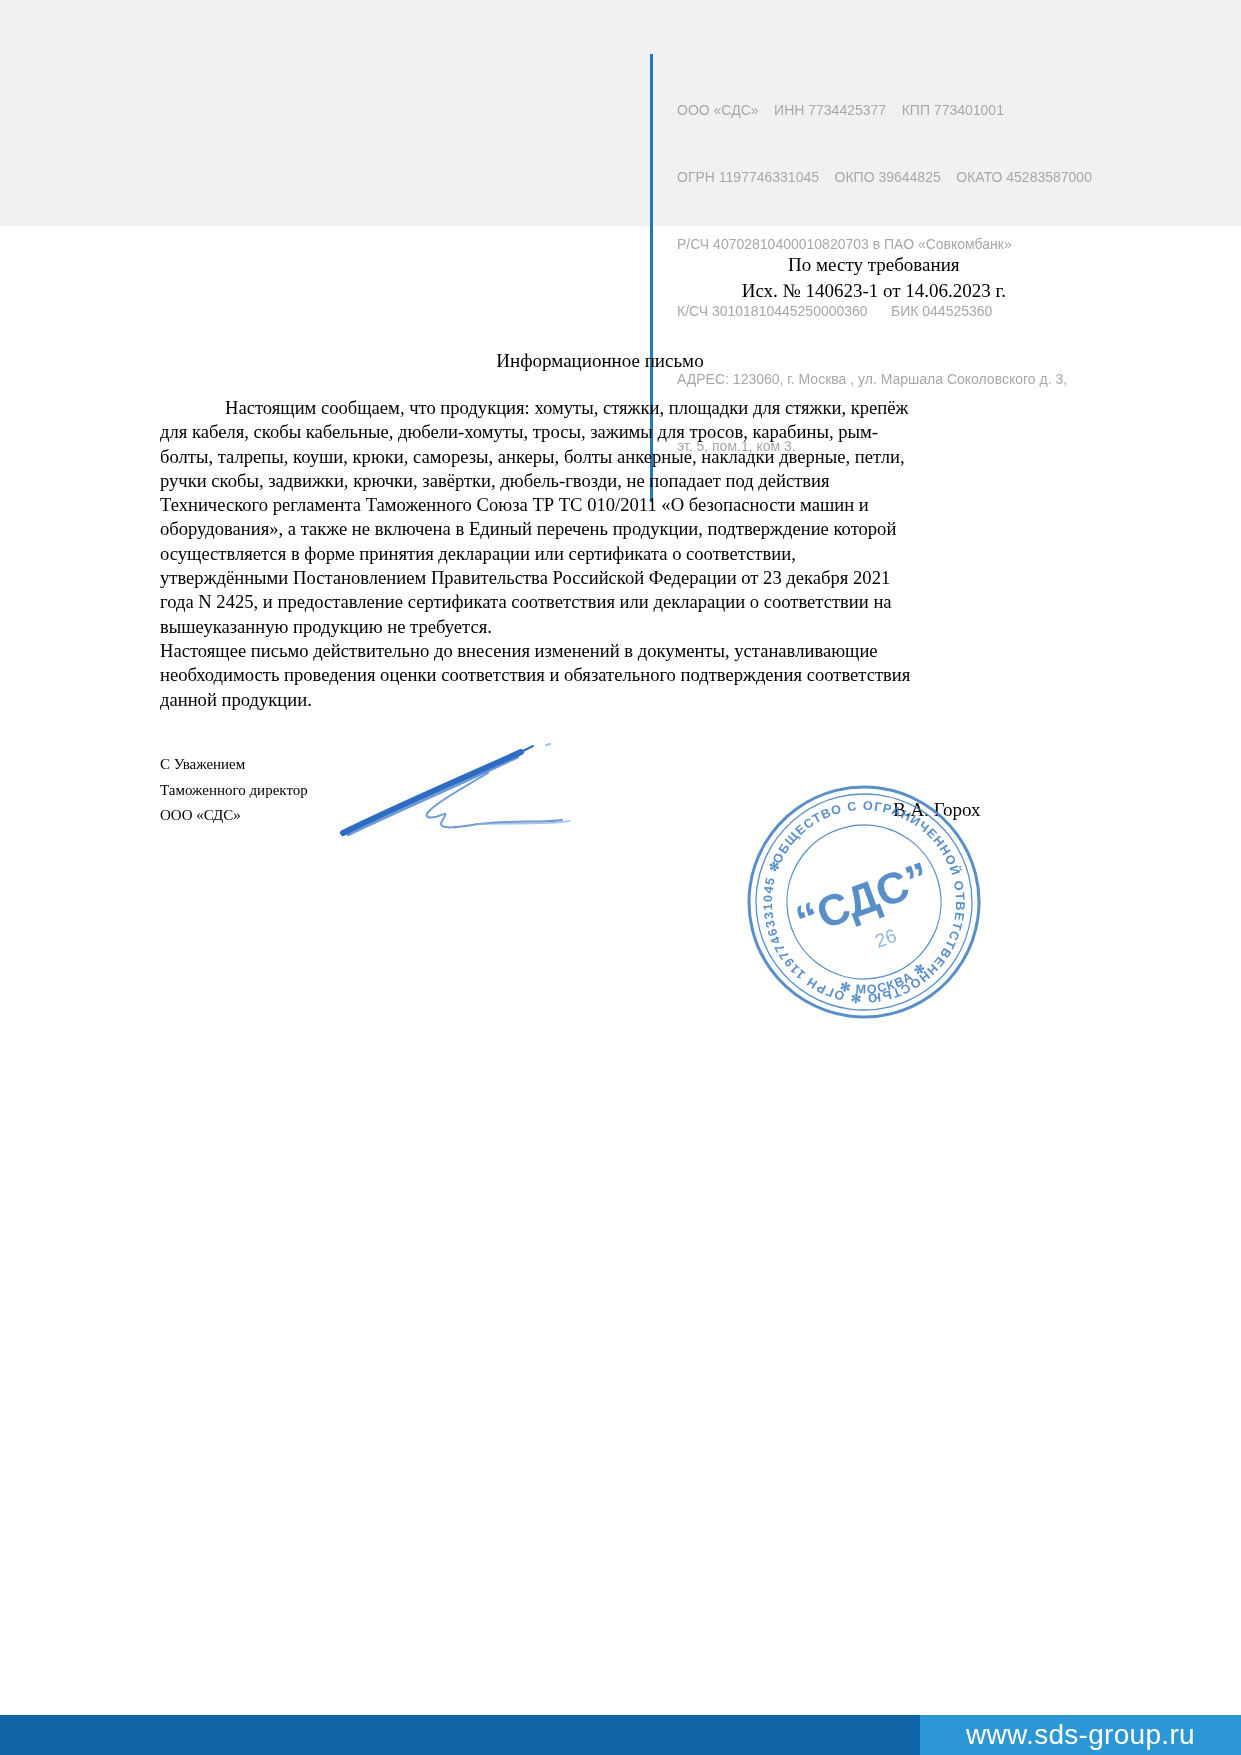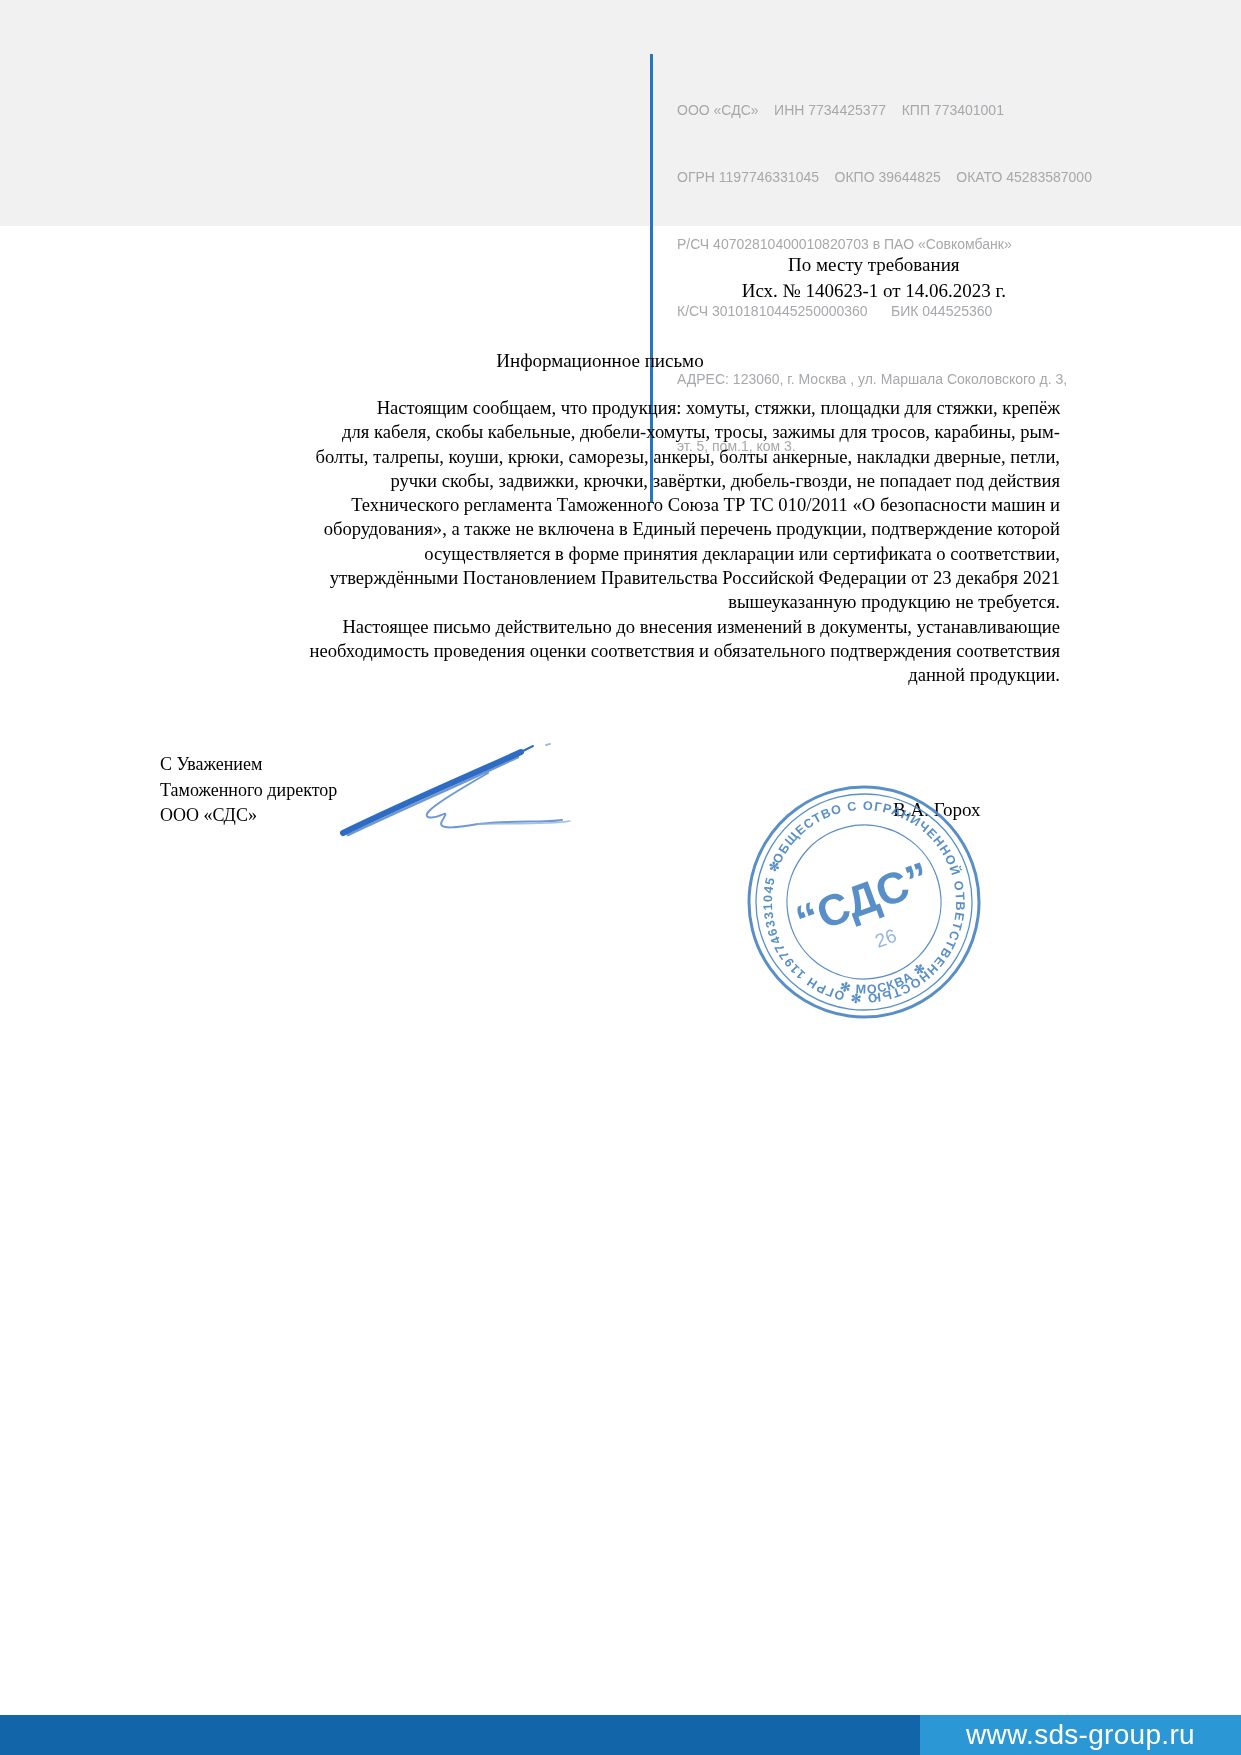--- a/index.html
+++ b/index.html
@@ -69,27 +69,27 @@
     color: #000;
   }
 
   
   .body-text {
     position: absolute; top: 396px; left: 160px; width: 900px;
     font-size: 18.6px;
     line-height: 24.3px;
     color: #000;
   }
-  .body-line { white-space: nowrap; text-align: right; }
+  .body-line { white-space: nowrap; }
   .body-line.indent { text-indent: 65px; }
 
   
   .sign-block {
     position: absolute; top: 752px; left: 160px;
-    font-size: 18px;
+    font-size: 15px;
     line-height: 25.5px;
     color: #000;
   }
   .signer-name {
     position: absolute; top: 799px; left: 893px;
     font-size: 19px;
     color: #000;
   }
   .signature-svg {
     position: absolute; left: 318px; top: 733px;
@@ -144,20 +144,21 @@
 
 <div class="body-text">
   <div class="body-line indent">Настоящим сообщаем, что продукция: хомуты, стяжки, площадки для стяжки, крепёж</div>
   <div class="body-line">для кабеля, скобы кабельные, дюбели-хомуты, тросы, зажимы для тросов, карабины, рым-</div>
   <div class="body-line">болты, талрепы, коуши, крюки, саморезы, анкеры, болты анкерные, накладки дверные, петли,</div>
   <div class="body-line">ручки скобы, задвижки, крючки, завёртки, дюбель-гвозди, не попадает под действия</div>
   <div class="body-line">Технического регламента Таможенного Союза ТР ТС 010/2011 «О безопасности машин и</div>
   <div class="body-line">оборудования», а также не включена в Единый перечень продукции, подтверждение которой</div>
   <div class="body-line">осуществляется в форме принятия декларации или сертификата о соответствии,</div>
   <div class="body-line">утверждёнными Постановлением Правительства Российской Федерации от 23 декабря 2021</div>
+  <div class="body-line">года N 2425, и предоставление сертификата соответствия или декларации о соответствии на</div>
   <div class="body-line">вышеуказанную продукцию не требуется.</div>
   <div class="body-line">Настоящее письмо действительно до внесения изменений в документы, устанавливающие</div>
   <div class="body-line">необходимость проведения оценки соответствия и обязательного подтверждения соответствия</div>
   <div class="body-line">данной продукции.</div>
 </div>
 
 <div class="sign-block">
   <div>С Уважением</div>
   <div>Таможенного директор</div>
   <div>ООО «СДС»</div>

